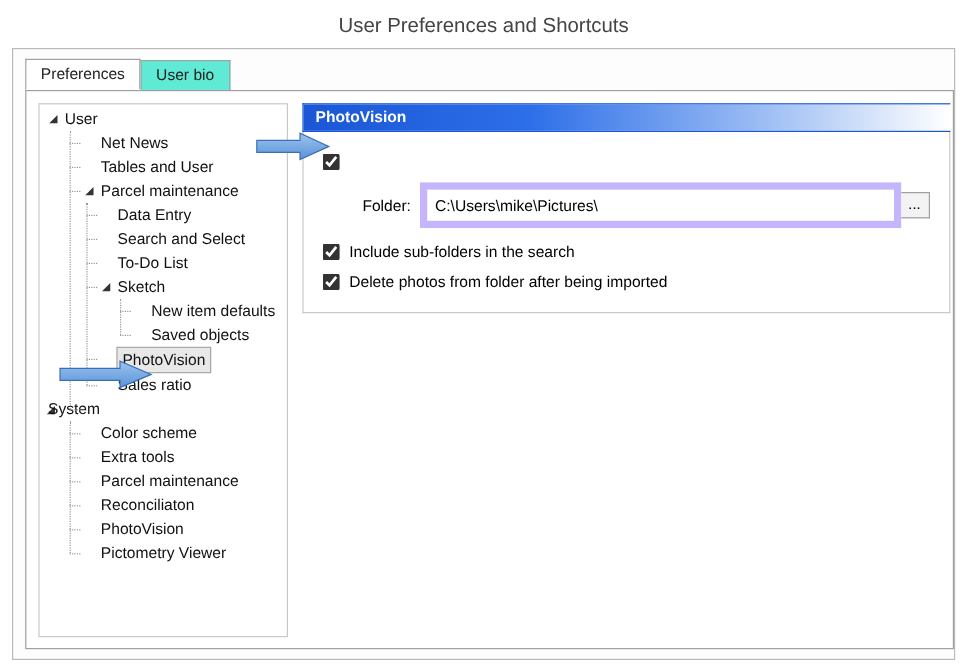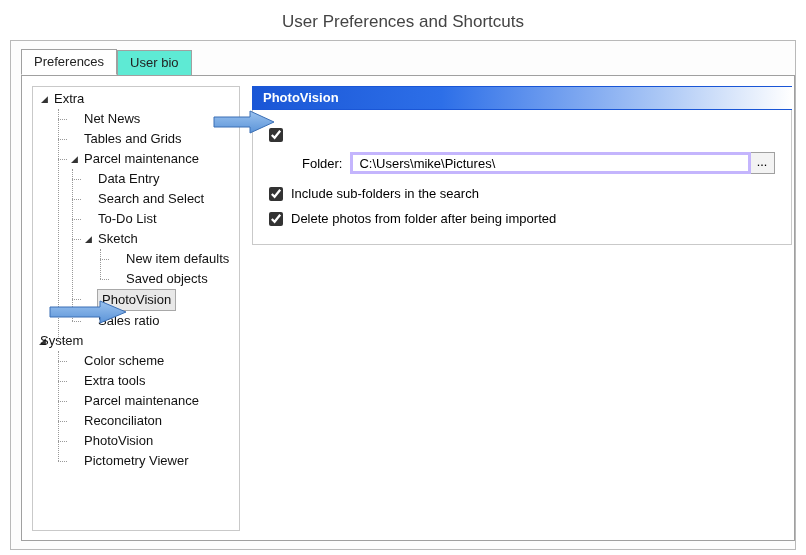--- a/index.html
+++ b/index.html
@@ -158,22 +158,22 @@
     accent-color: #333;
   }
   .folder-row {
     display: flex;
     align-items: center;
     margin: 6px 0 12px 0;
   }
   .folder-label { margin-right: 8px; margin-left: 33px; }
   .folder-input {
     flex: 1;
-    height: 22px;
-    border: 3px solid #c4b5fd;
+    height: 38px;
+    border: 6px solid #c4b5fd;
     padding: 2px 6px;
     font-family: inherit;
     font-size: 13px;
     background: #fff;
   }
   .browse-btn {
     width: 24px;
     height: 22px;
     border: 1px solid #a0a0a0;
     border-left: none;
@@ -204,30 +204,30 @@
     <div class="tab">User bio</div>
   </div>
 
   <div class="tab-panel">
 
     <div class="tree-pane">
       <div class="tree">
 
         <div class="node">
           <span class="toggle">◢</span>
-          <span class="node-label">Extra</span>
+          <span class="node-label">User</span>
         </div>
         <div class="children lvl2">
           <div class="row node">
             <span class="toggle empty"></span>
             <span class="node-label">Net News</span>
           </div>
           <div class="row node">
             <span class="toggle empty"></span>
-            <span class="node-label">Tables and Grids</span>
+            <span class="node-label">Tables and User</span>
           </div>
           <div class="row node">
             <span class="toggle">◢</span>
             <span class="node-label">Parcel maintenance</span>
           </div>
           <div class="children lvl3">
             <div class="row node">
               <span class="toggle empty"></span>
               <span class="node-label">Data Entry</span>
             </div>

